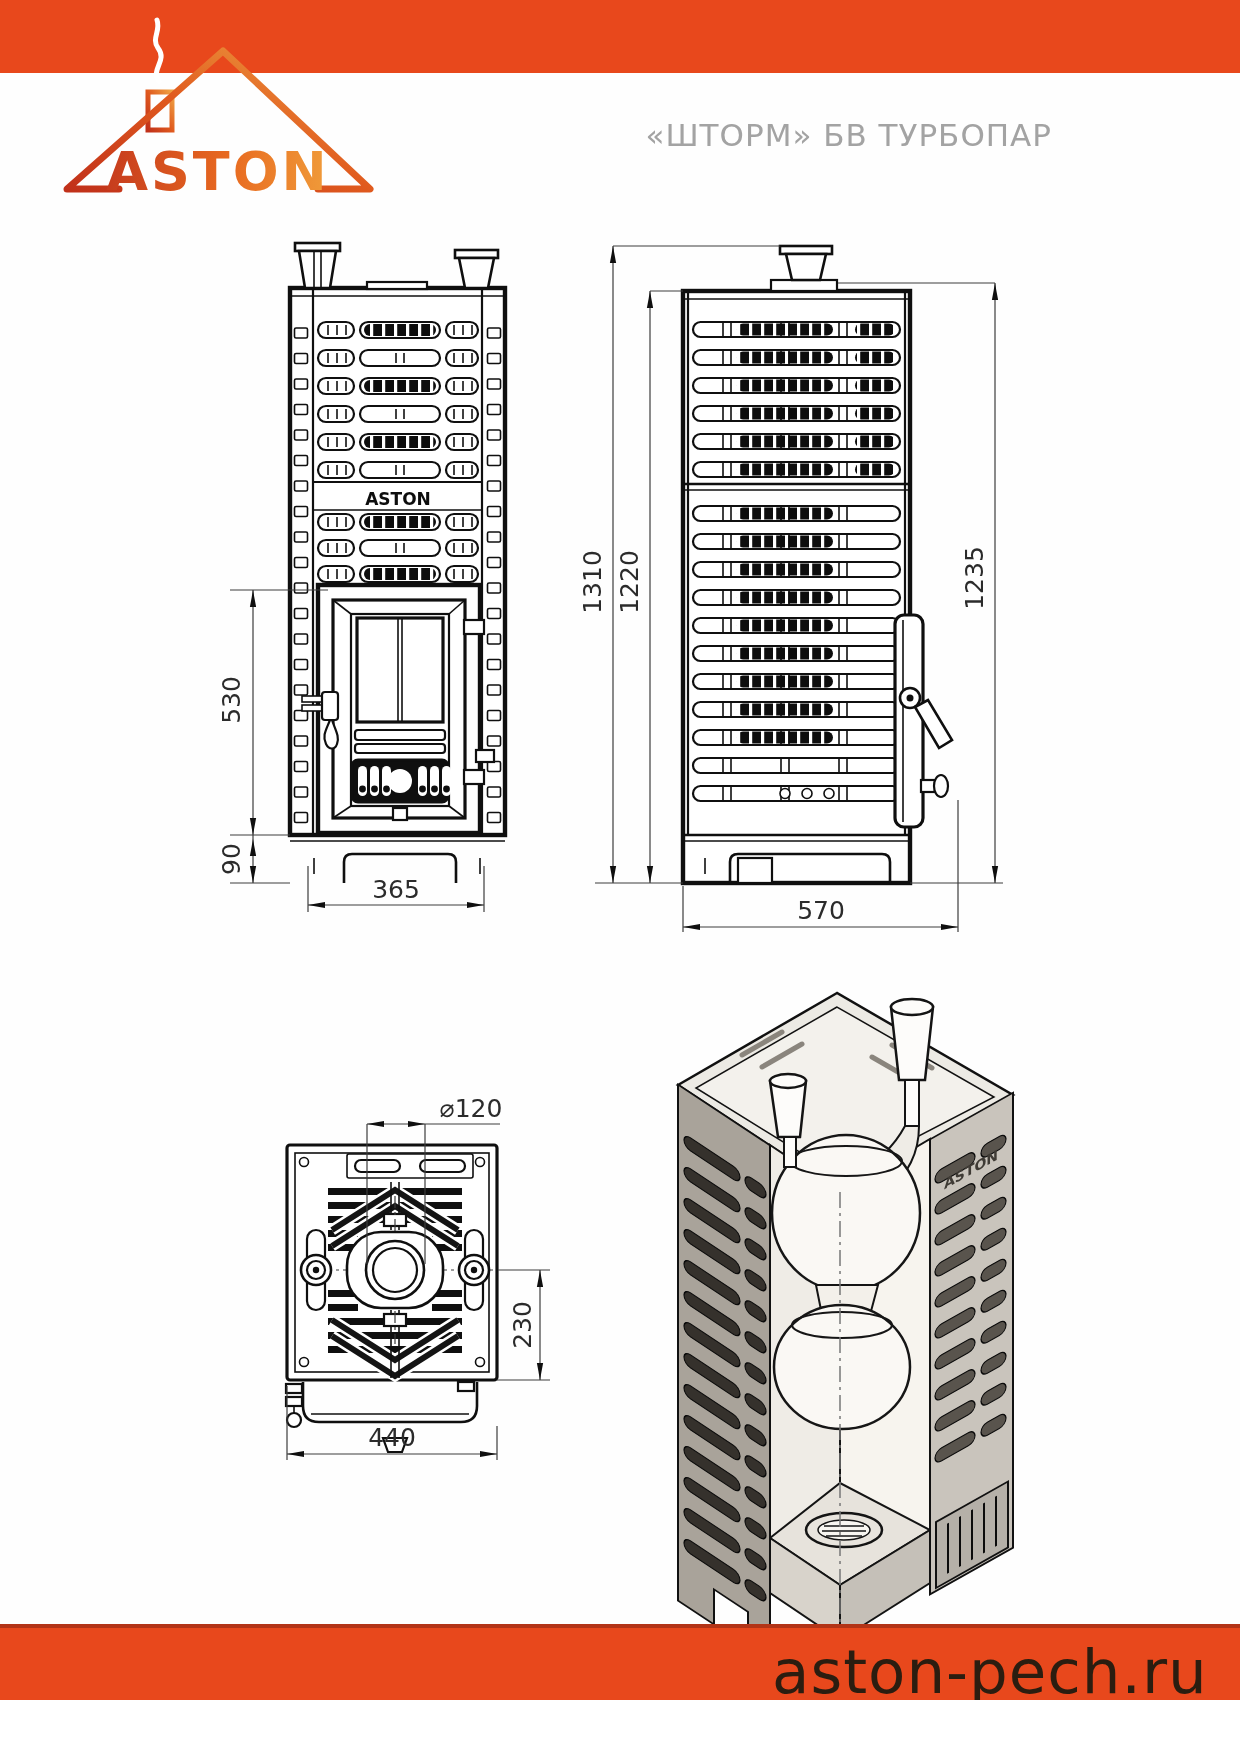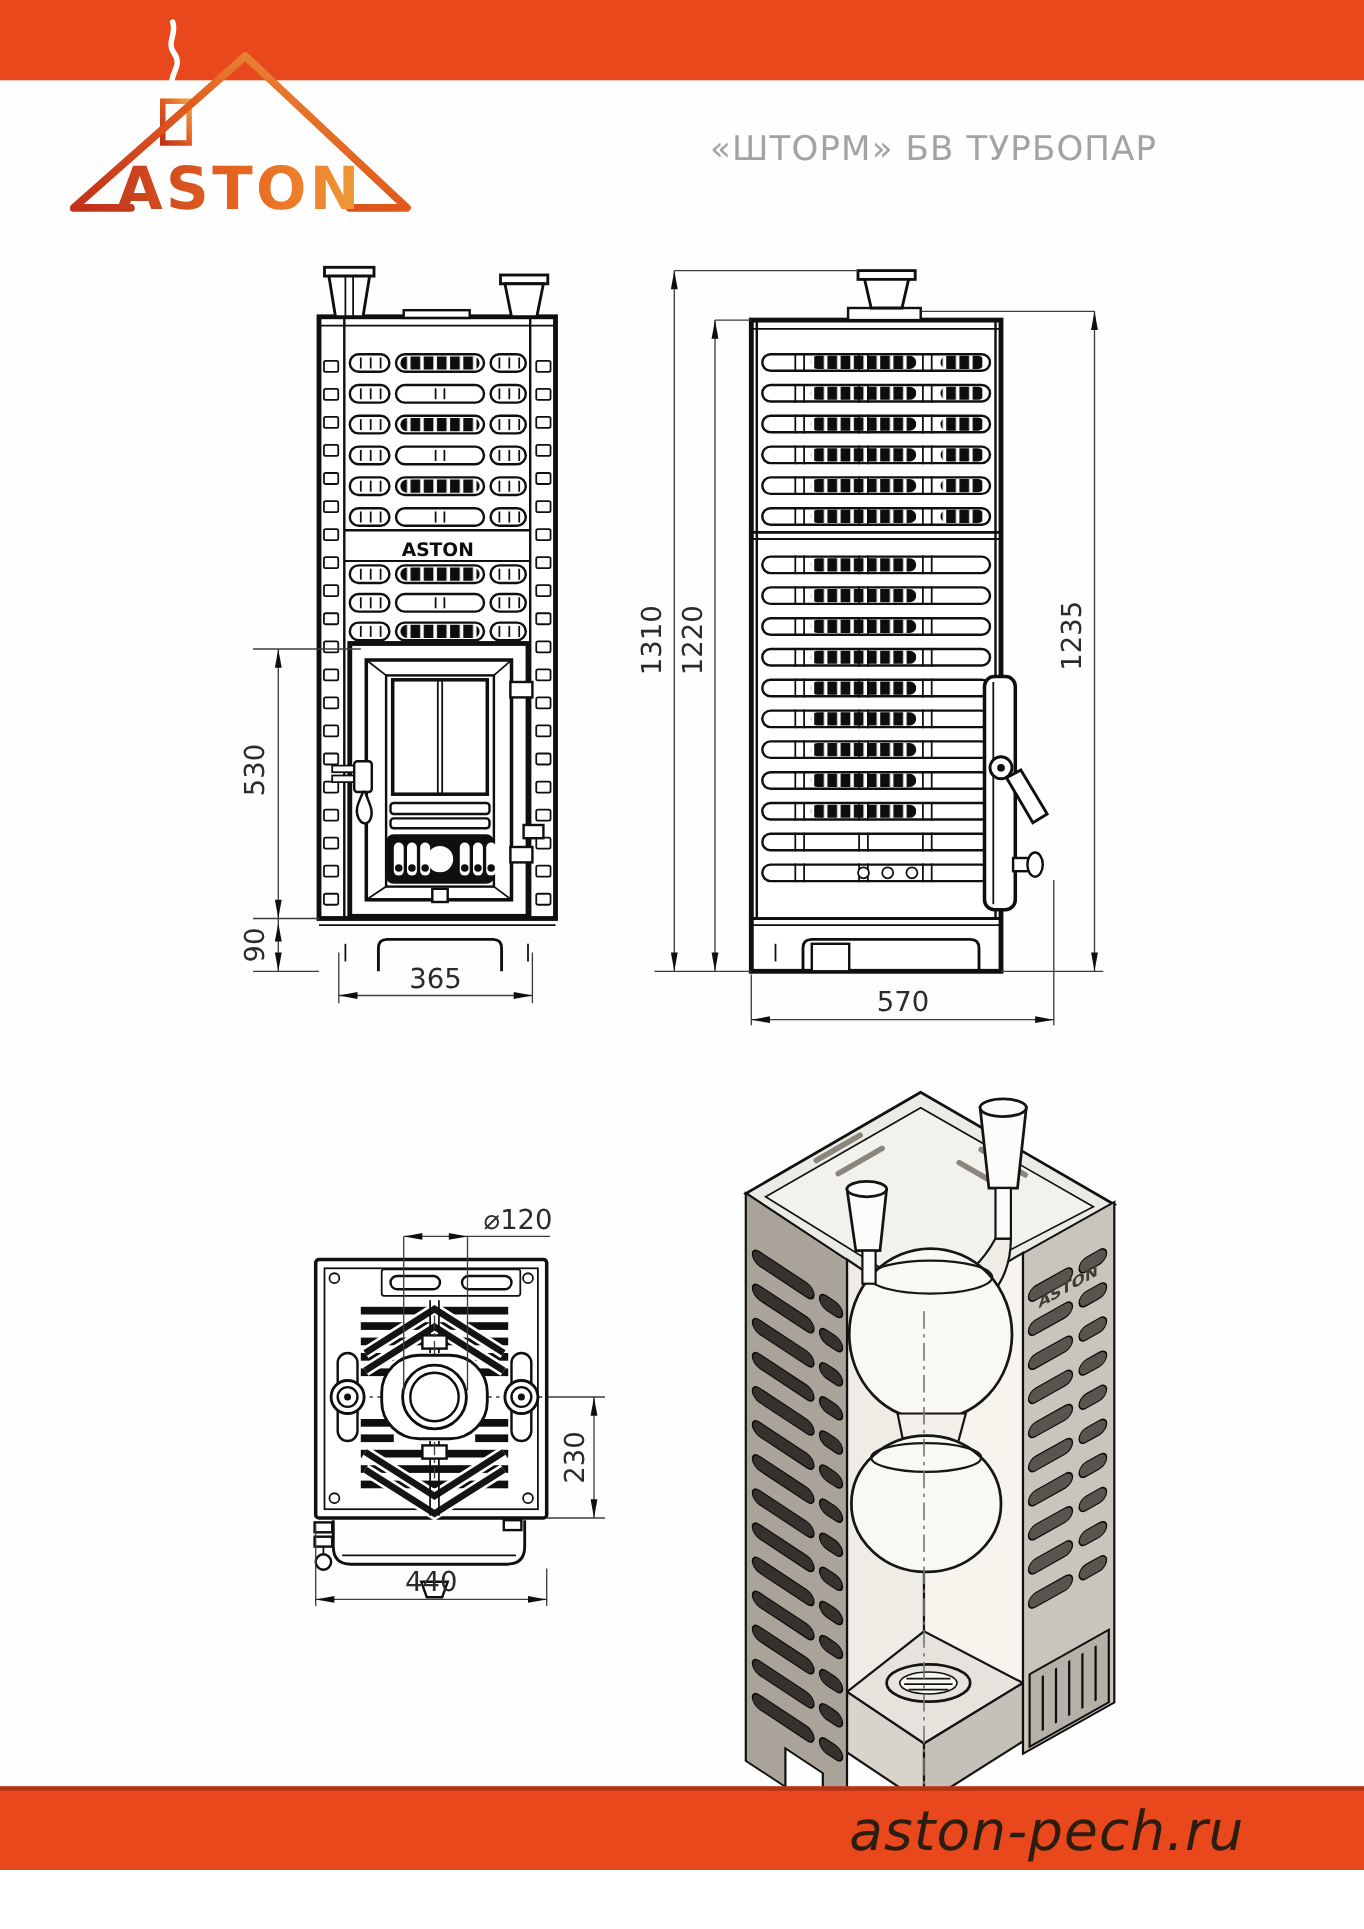--- a/index.html
+++ b/index.html
@@ -7,21 +7,21 @@
         font-family:"DejaVu Sans",sans-serif;}
   .topbar{position:absolute;left:0;top:0;width:1240px;height:73px;background:var(--accent,#E8481C);}
   .logo{position:absolute;left:55px;top:6px;z-index:10;}
   .title{position:absolute;top:112px;right:188px;text-align:right;font-size:31px;line-height:46px;
          color:var(--title_gray,#A3A3A3);letter-spacing:1px;white-space:nowrap;}
   .dwg{position:absolute;}
   .watermark{position:absolute;left:236px;top:792px;font-size:100px;letter-spacing:2px;
              color:var(--watermark,#BDBDBD);opacity:.55;white-space:nowrap;z-index:30;}
   .footer{position:absolute;left:0;bottom:0;width:1240px;height:72px;background:var(--accent,#E8481C);
           border-top:4px solid var(--accent_dark,#B23417);}
-  .footer span{position:absolute;left:772px;top:8px;font-size:50px;color:var(--footer_text,#2B1D10);letter-spacing:1px;font-style:italic;}
+  .footer span{position:absolute;left:772px;top:8px;font-size:61px;color:var(--footer_text,#2B1D10);letter-spacing:1px;}
   
   .o{fill:#fff;stroke:#0f0f0f;}
   .nf{fill:none;stroke:#0f0f0f;} .w15{stroke-width:1.6;} .w2{stroke-width:2.2;}
   .w25{stroke-width:2.6;} .w3{stroke-width:3.2;} .w4{stroke-width:4.4;}
   .blk{fill:#0f0f0f;stroke:none;}
   .dim{stroke:#3c3c3c;stroke-width:1.2;fill:none;}
   .dimt{font-size:25px;fill:#2b2b2b;font-family:"DejaVu Sans",sans-serif;}
 </style>
 </head>
 <body>

